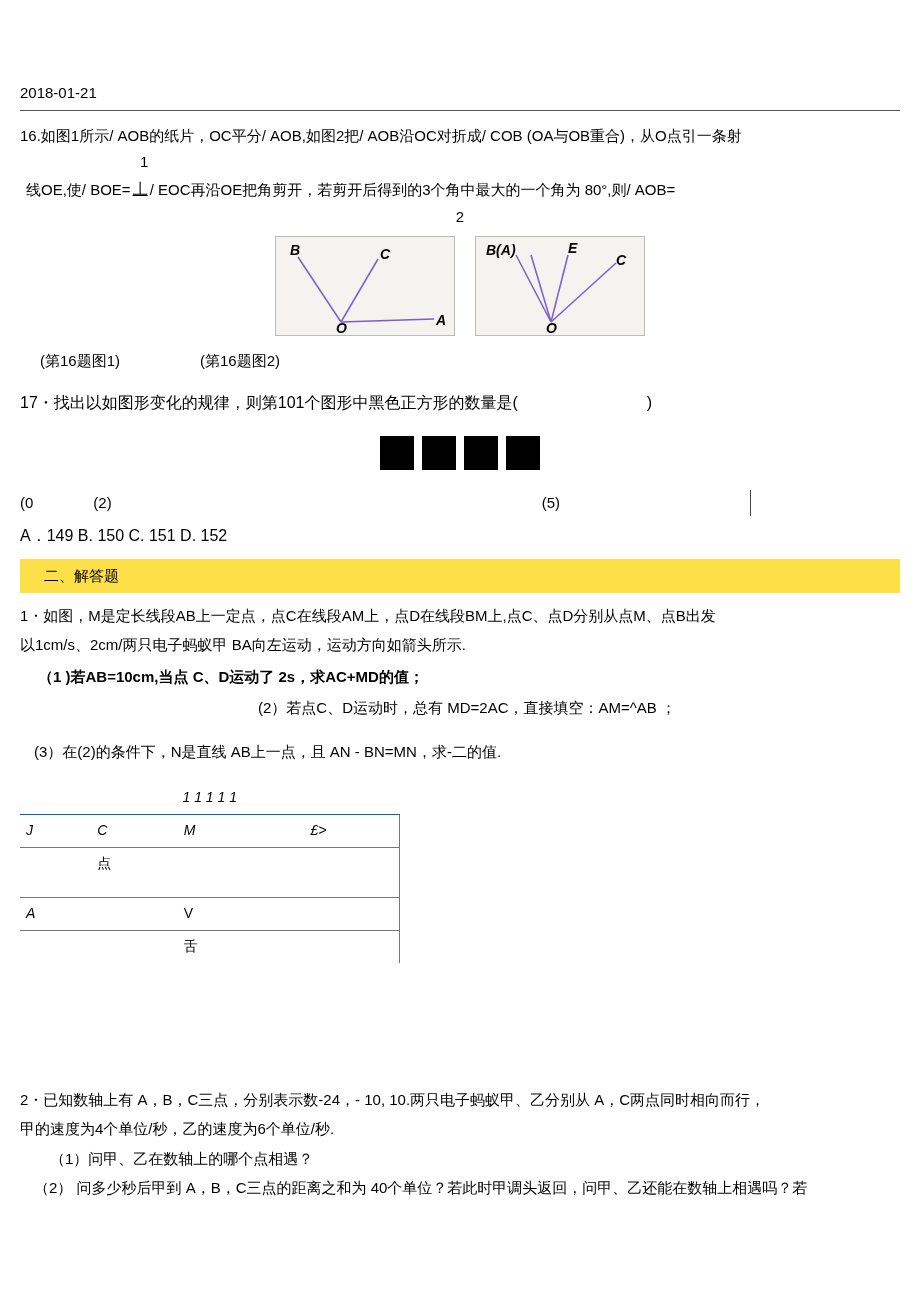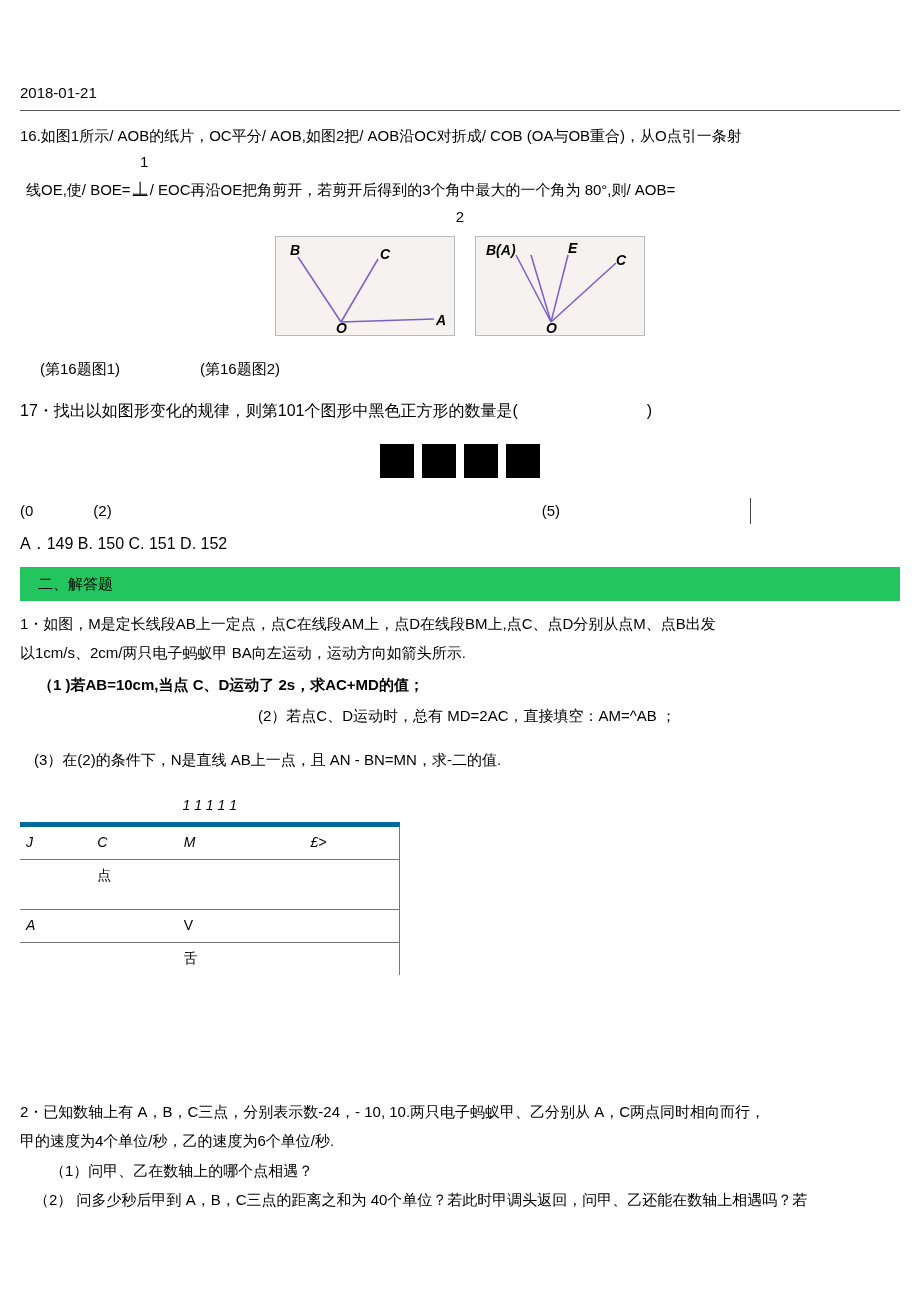--- a/index.html
+++ b/index.html
@@ -31,33 +31,33 @@
     margin: 0 15px 0 120px;
   }
   .frac-line { display:block; }
   .diagram-row {
     display: flex;
     justify-content: center;
     gap: 20px;
     margin: 6px 0;
   }
   .dia { border: 1px solid #bbb; background: #f6f2f0; }
-  .caption-row { display:flex; gap:80px; margin:20px 0 16px 20px; }
+  .caption-row { display:flex; gap:80px; margin:12px 0 16px 20px; }
   .q17-text { margin: 10px 0; font-size: 16px; }
   .blocks-row { display:flex; justify-content:center; gap:8px; margin:20px 0; }
   .blk { width:34px; height:34px; background:#000; }
   .num-row { display:flex; margin:4px 0 6px 0; font-size:15px; }
   .num-item1 { margin-left:0; }
   .num-item2 { margin-left:60px; }
   .num-item3 { margin-left:430px; }
   .num-row-trail { width:1px; height:26px; background:#444; margin-left:190px; }
   .choices { font-size:16px; margin:4px 0 10px 0; }
   .section-hdr {
-    background:#22c55e;
-    padding:4px 18px;
+    background:#fde047;
+    padding:4px 24px;
     font-size:15px;
     margin:4px 0 10px 0;
   }
   .p1-line { margin:4px 0; }
   .tbl-wrap { margin-top:18px; width:380px; }
   table.small { border-collapse:collapse; width:100%; font-size:14px; }
   table.small td {
     border-top:1px solid #777;
     border-bottom:1px solid #777;
     border-left:none; border-right:none;
@@ -146,21 +146,21 @@
 <div class="p1-line">1・如图，M是定长线段AB上一定点，点C在线段AM上，点D在线段BM上,点C、点D分别从点M、点B出发</div>
 <div class="p1-line">以1cm/s、2cm/两只电子蚂蚁甲 BA向左运动，运动方向如箭头所示.</div>
 <div class="p1-line" style="margin-left:18px;margin-top:6px;font-weight:bold;">（1 )若AB=10cm,当点 C、D运动了 2s，求AC+MD的值；</div>
 <div class="p1-line" style="margin-left:14px;margin-top:6px;text-align:center;">(2）若点C、D运动时，总有 MD=2AC，直接填空：AM=^AB ；</div>
 <div class="p1-line" style="margin-left:14px;margin-top:18px;">(3）在(2)的条件下，N是直线 AB上一点，且 AN - BN=MN，求-二的值.</div>
 
 <div class="tbl-wrap">
   <table class="small">
     <tbody>
         <tr class="noborder">
-          <td colspan="5" style="text-align:center;border-bottom:5px solid #0369a1;">1 1 1 1 1</td>
+          <td colspan="5" style="text-align:center;border-bottom:1px solid #0369a1;">1 1 1 1 1</td>
         </tr>
     <tr>
       <td>J</td>
       <td>C</td>
       <td>M</td>
       <td></td>
       <td class="tbl-right-border">£&gt;</td>
     </tr>
     <tr class="noborder">
       <td></td>

